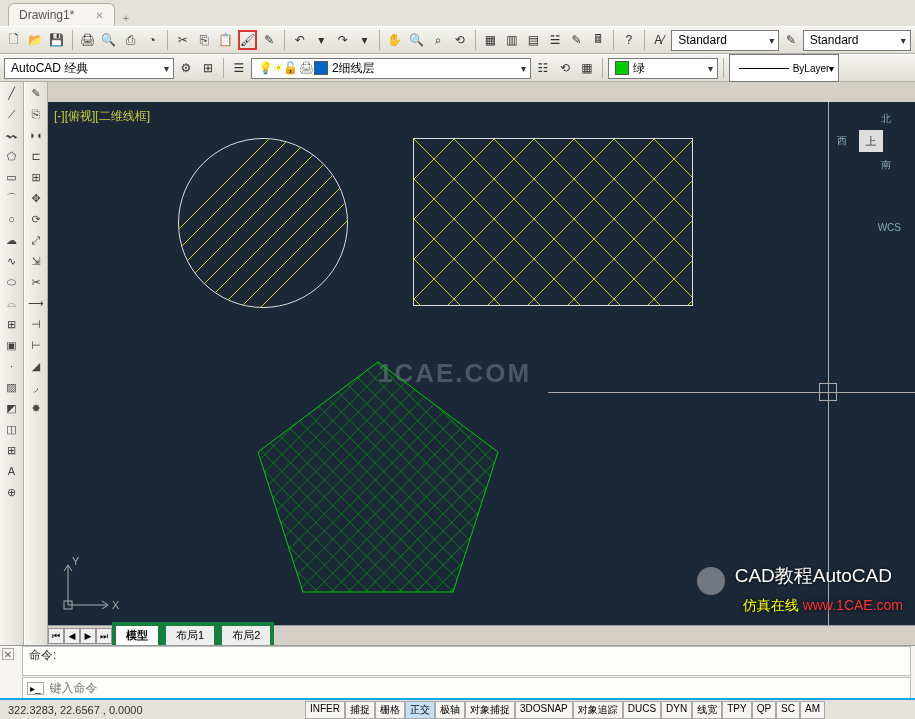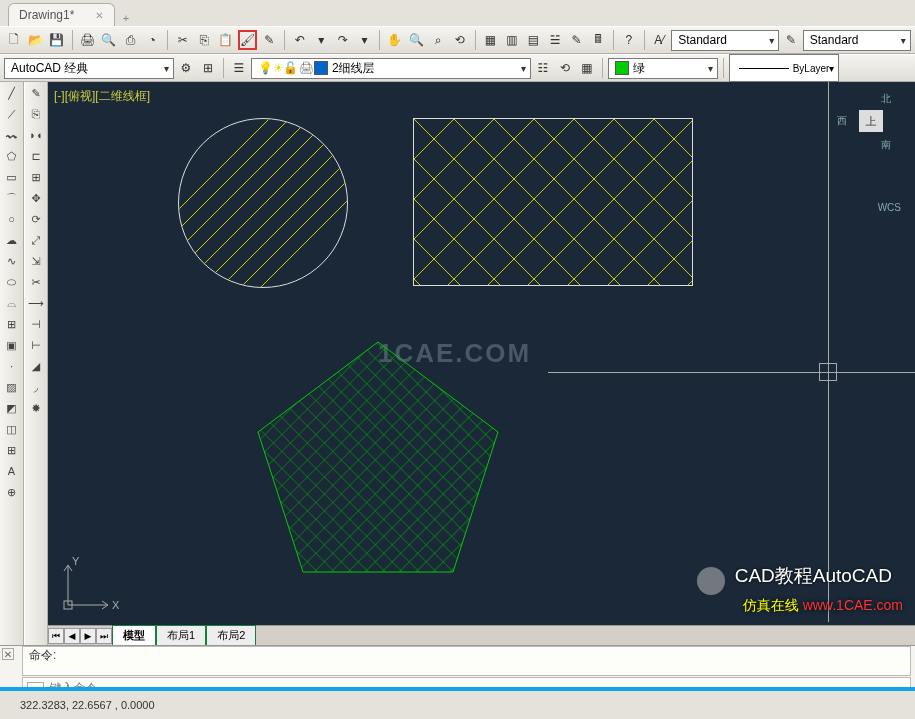--- a/index.html
+++ b/index.html
@@ -26,21 +26,21 @@
 .linetype { width: 90px; height: 28px; background: #fff; border: 1px solid #7a7a7a; display: flex; align-items: center; justify-content: center; position: relative; }
 .linetype::after { content: '▾'; position: absolute; right: 4px; font-size: 10px; }
 .linetype .ln { width: 50px; height: 1px; background: #000; }
 
 
 .main { position: absolute; top: 82px; left: 0; right: 0; bottom: 74px; display: flex; }
 .side-tb { width: 24px; background: linear-gradient(90deg,#f5f4f0,#e0ded6); border-right: 1px solid #b0aea5; display: flex; flex-direction: column; align-items: center; padding-top: 2px; gap: 3px; }
 .sbtn { width: 18px; height: 18px; font-size: 11px; color: #444; display: flex; align-items: center; justify-content: center; }
 
 
-.viewport { flex: 1; background: #1a2838; position: relative; overflow: hidden; }
+.viewport { flex: 1; background: #1a2838; position: relative; overflow: hidden; margin-top: 20px; }
 .vp-tl { position: absolute; top: 6px; left: 6px; color: #cccc40; font-size: 12px; }
 .watermark { position: absolute; top: 256px; left: 330px; color: #495766; font-size: 26px; font-weight: bold; letter-spacing: 2px; }
 
 
 .circle { position: absolute; top: 36px; left: 130px; width: 170px; height: 170px; border: 1px solid #ddd; border-radius: 50%; overflow: hidden; }
 .rect { position: absolute; top: 36px; left: 365px; width: 280px; height: 168px; border: 1px solid #ddd; overflow: hidden; }
 .pentagon-wrap { position: absolute; top: 250px; left: 200px; width: 260px; height: 250px; }
 
 
 .navcube { position: absolute; top: 10px; right: 14px; width: 60px; height: 60px; }
@@ -53,32 +53,32 @@
 .cross-v { position: absolute; top: 0; left: 780px; width: 1px; height: 540px; background: #aaa; }
 .pickbox { position: absolute; top: 281px; left: 771px; width: 18px; height: 18px; border: 1px solid #aaa; }
 
 
 .ucs { position: absolute; bottom: 30px; left: 10px; width: 60px; height: 60px; color: #aaa; }
 
 
 .mltabs { position: absolute; bottom: 0; left: 0; right: 0; height: 20px; background: #d4d0c8; display: flex; align-items: center; font-size: 11px; border-top:1px solid #999; }
 .mltabs .nav { display: flex; }
 .mltabs .nav span { width: 16px; text-align: center; border: 1px solid #999; background: #eee; font-size: 9px; line-height: 14px; }
-.mltab { padding: 2px 10px; border: 1px solid #15803d; background: #eee; }
+.mltab { padding: 2px 10px; border: 4px solid #15803d; background: #eee; }
 .mltab.active { background: #fff; font-weight: bold; }
 
 
 .cmdarea { position: absolute; bottom: 18px; left: 0; right: 0; height: 56px; background: #f5f4f0; border-top: 1px solid #999; }
 .cmd-close { position: absolute; top: 2px; left: 2px; width: 12px; height: 12px; font-size: 10px; text-align: center; color: #666; border: 1px solid #aaa; }
 .cmd-hist { position: absolute; top: 0; left: 22px; right: 4px; height: 30px; background: #fdfdfa; border: 1px solid #bbb; font-size: 12px; padding: 1px 6px; line-height: 14px; color: #333; overflow: hidden; }
 .cmd-input { position: absolute; bottom: 2px; left: 22px; right: 4px; height: 22px; background: #fdfdfa; border: 1px solid #bbb; display: flex; align-items: center; padding: 0 4px; }
 .cmd-input input { border: none; outline: none; flex: 1; font-size: 12px; color: #888; background: transparent; }
 
 
-.status { position: absolute; bottom: 0; left: 0; right: 0; height: 32px; background: #e4e2db; display: flex; align-items: center; font-size: 11px; border-top: 4px solid #0ea5e9; padding-left: 12px; }
+.status { position: absolute; bottom: 0; left: 0; right: 0; height: 21px; background: #e4e2db; display: flex; align-items: center; font-size: 11px; border-top: 2px solid #0ea5e9; }
 .status .coords { padding: 0 8px; color: #333; }
 .status .togs { display: flex; margin-left: auto; height: 18px; margin-right: 90px; }
 .status .tg { border: 1px solid #aaa; padding: 1px 4px; background: #f5f4f0; font-size: 10px; }
 .status .tg.on { background: #c3e0f5; }
 
 
 .wmk1 { position: absolute; bottom: 30px; right: 12px; color: #fff; font-size: 14px; text-shadow: 0 0 4px #000; }
 .wmk2 { position: absolute; bottom: 56px; right: 23px; color: #fff; font-size: 19px; text-shadow: 0 0 3px #000; }
 .wmk-circle { position: absolute; bottom: 50px; right: 190px; width: 28px; height: 28px; border-radius: 50%; background: rgba(200,200,200,0.5); }
 
@@ -335,13 +335,30 @@
     <div>命令:</div>
   </div>
   <div class="cmd-input">
     <span style="margin-right:6px;border:1px solid #aaa;padding:0 2px;font-size:10px">▸_</span>
     <input placeholder="键入命令" style="">
   </div>
 </div>
 
 <div class="status">
   <div class="coords">322.3283, 22.6567 , 0.0000</div>
+  <div class="togs" id="status-toggles">
+      <div class="tg">INFER</div>
+      <div class="tg">捕捉</div>
+      <div class="tg">栅格</div>
+      <div class="tg on">正交</div>
+      <div class="tg">极轴</div>
+      <div class="tg">对象捕捉</div>
+      <div class="tg">3DOSNAP</div>
+      <div class="tg">对象追踪</div>
+      <div class="tg">DUCS</div>
+      <div class="tg">DYN</div>
+      <div class="tg">线宽</div>
+      <div class="tg">TPY</div>
+      <div class="tg">QP</div>
+      <div class="tg">SC</div>
+      <div class="tg">AM</div>
+    </div>
 </div>
 
 </body></html>

